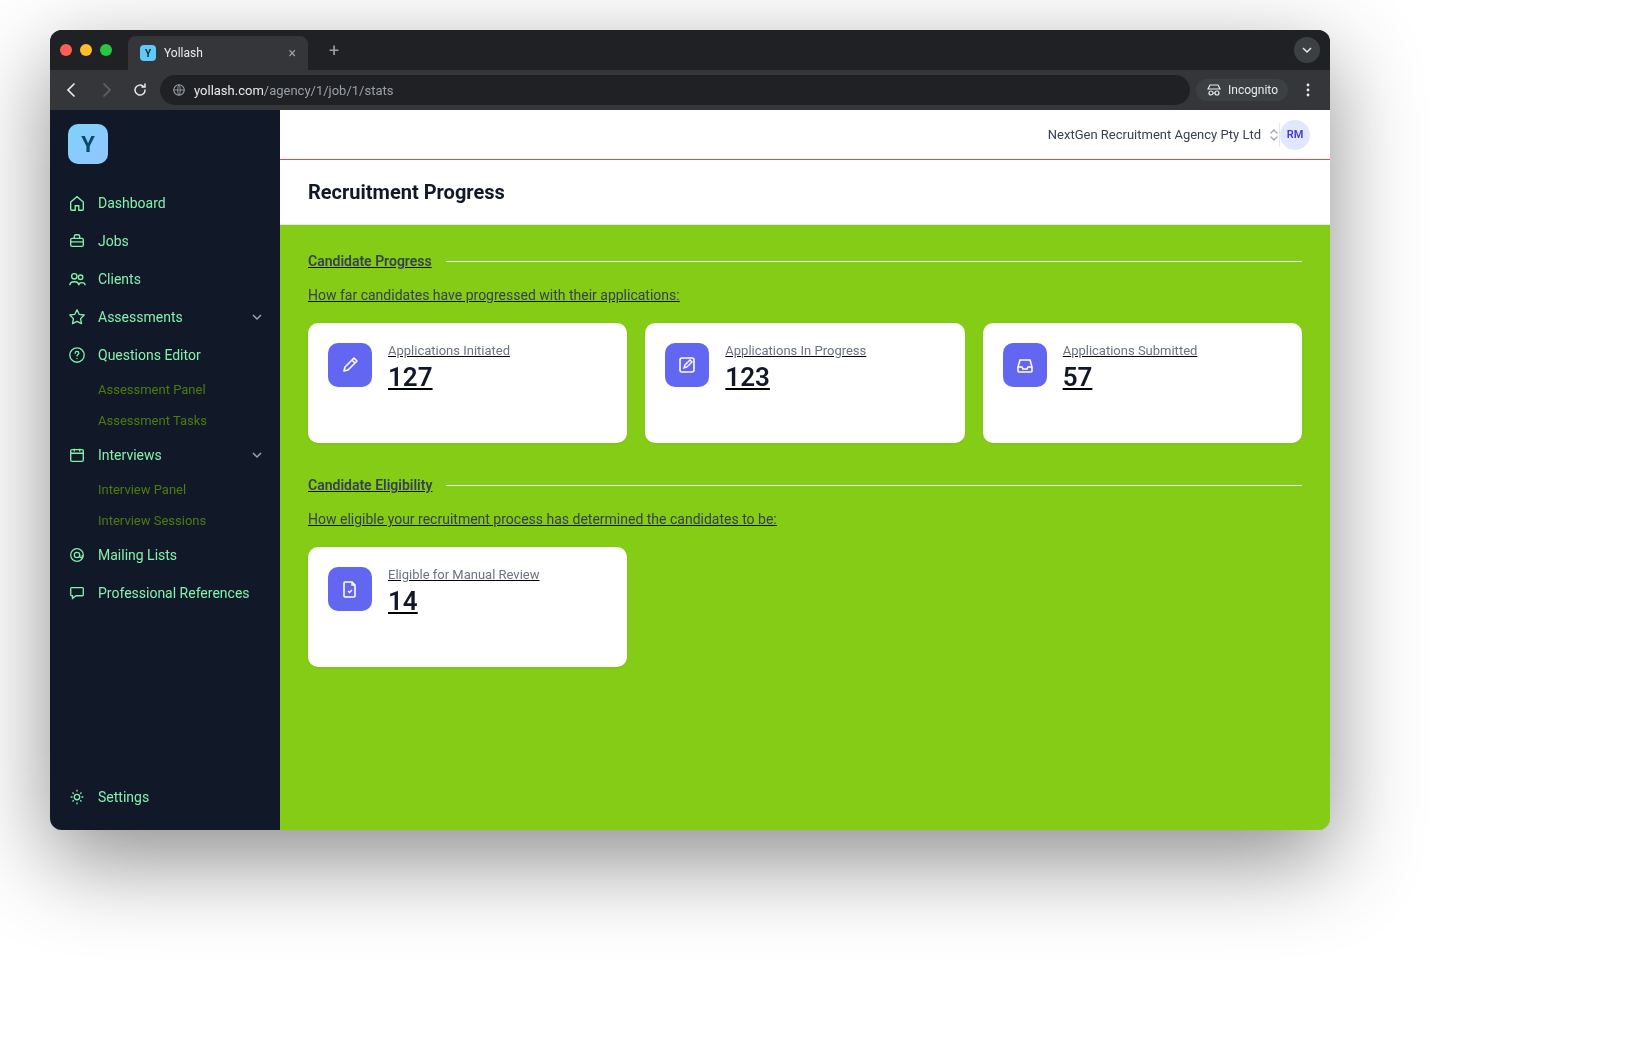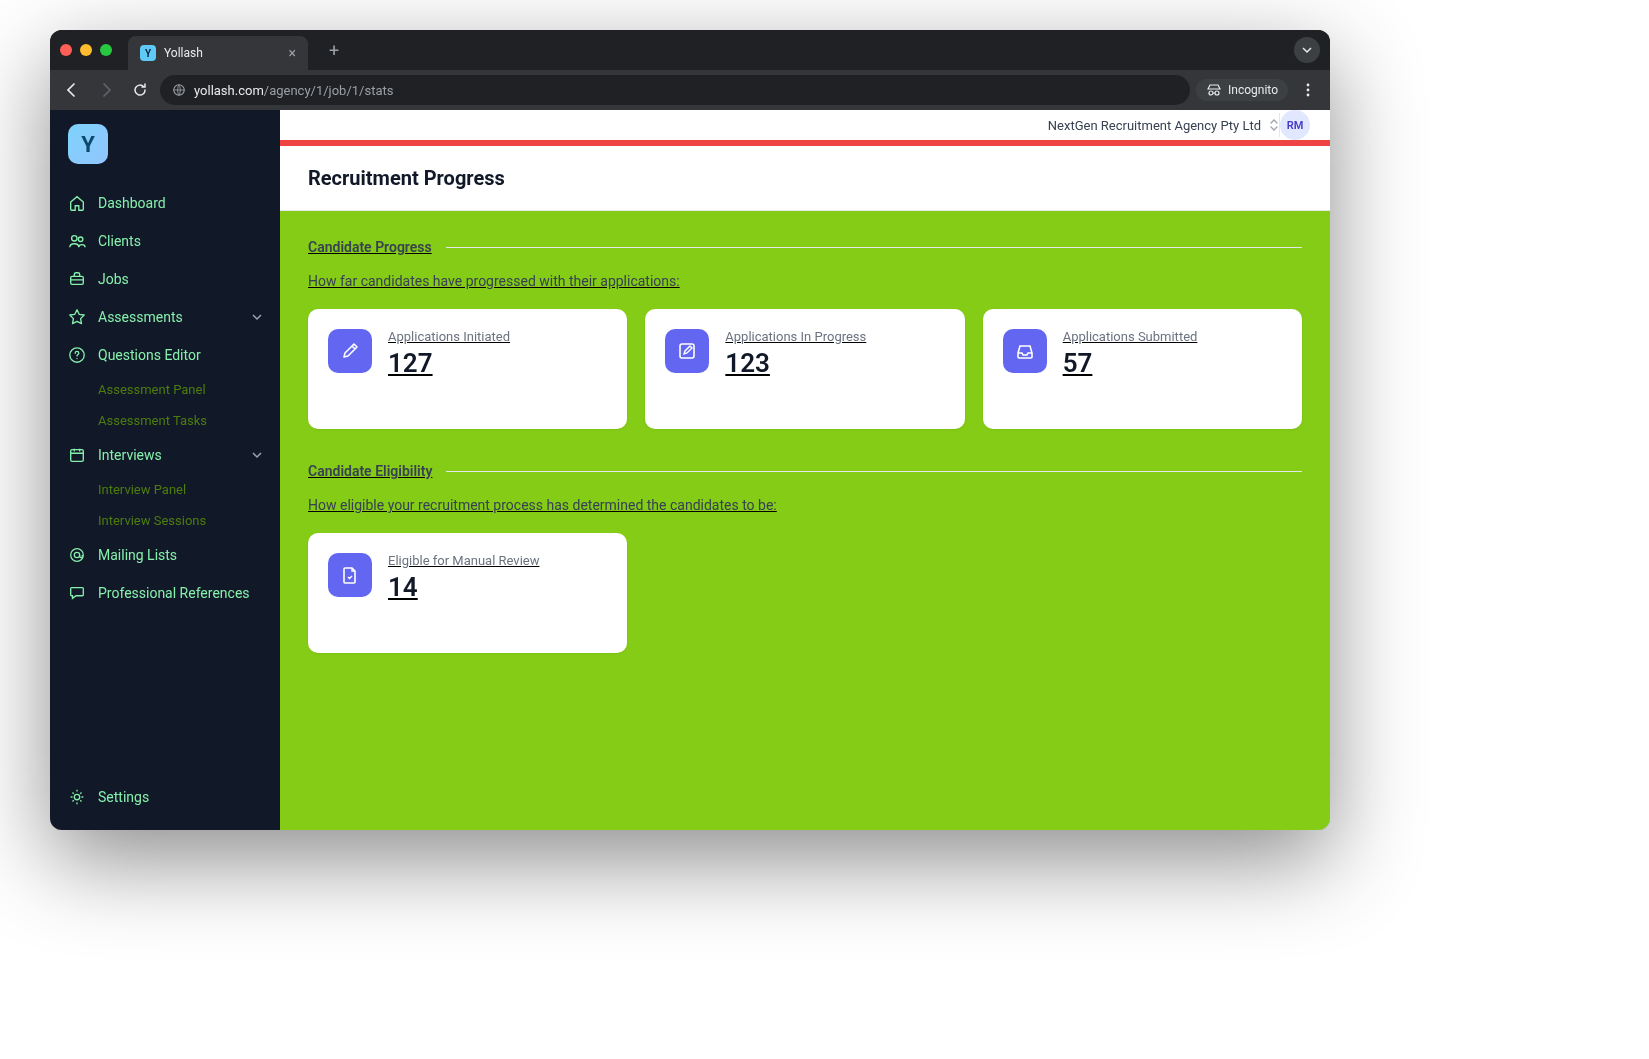--- a/index.html
+++ b/index.html
@@ -105,21 +105,21 @@
   .nav-item .chev { margin-left:auto; font-size:11px; color:#9ca3af;}
   .sub-item {
     padding:8px 18px 8px 48px; font-size:13px; color:#4d7c0f; cursor:pointer;
   }
   .sidebar-bottom { margin-top:auto; }
 
   .main {
     flex:1; display:flex;flex-direction:column; overflow:hidden;
   }
   .topbar {
-    height:36px; background:#fff; border-bottom:6px solid #ef4444;
+    height:50px; background:#fff; border-bottom:1px solid #ef4444;
     display:flex;align-items:center;justify-content:flex-end;padding:0 20px;
   }
   .agency-switch {
     display:flex;align-items:center;gap:8px;
     color:#374151;font-size:13px;cursor:pointer;
   }
   .agency-switch .sort-icon { color:#9ca3af;font-size:11px;display:flex;flex-direction:column;line-height:6px;}
   .divider-v { width:1px;height:24px;background:#e5e7eb;}
   .avatar {
     width:30px;height:30px;border-radius:50%;background:#e0e7ff;color:#4338ca;
@@ -235,36 +235,36 @@
             <svg width="18" height="18" viewBox="0 0 20 20">
                 <path d="M3 9l7-6 7 6v8a1 1 0 01-1 1h-4v-5H8v5H4a1 1 0 01-1-1V9z" stroke="currentColor" stroke-width="1.5" fill="none"></path>
               </svg>
           </span>
           <span>Dashboard</span>
         </div>
 
         <div class="nav-item">
           <span class="icon">
             <svg width="18" height="18" viewBox="0 0 20 20">
+                <rect x="3" y="7" width="14" height="9" rx="1.5" stroke="currentColor" stroke-width="1.5" fill="none"></rect>
+                <path d="M7 7V5a2 2 0 012-2h2a2 2 0 012 2v2M3 11h14" stroke="currentColor" stroke-width="1.5" fill="none"></path>
+              </svg>
+          </span>
+          <span>Jobs</span>
+        </div>
+
+        <div class="nav-item">
+          <span class="icon">
+            <svg width="18" height="18" viewBox="0 0 20 20">
                 <circle cx="7" cy="7" r="3" stroke="currentColor" stroke-width="1.5" fill="none"></circle>
                 <circle cx="14" cy="8" r="2.5" stroke="currentColor" stroke-width="1.5" fill="none"></circle>
                 <path d="M2 17c0-3 3-4 5-4s5 1 5 4M12 17c0-2 2-3 3.5-3s3.5 1 3.5 3" stroke="currentColor" stroke-width="1.5" fill="none"></path>
               </svg>
           </span>
           <span>Clients</span>
-        </div>
-
-        <div class="nav-item">
-          <span class="icon">
-            <svg width="18" height="18" viewBox="0 0 20 20">
-                <rect x="3" y="7" width="14" height="9" rx="1.5" stroke="currentColor" stroke-width="1.5" fill="none"></rect>
-                <path d="M7 7V5a2 2 0 012-2h2a2 2 0 012 2v2M3 11h14" stroke="currentColor" stroke-width="1.5" fill="none"></path>
-              </svg>
-          </span>
-          <span>Jobs</span>
         </div>
 
         <div class="nav-item">
           <span class="icon">
             <svg width="18" height="18" viewBox="0 0 20 20">
                 <path d="M10 2l2.4 5 5.6.8-4 4 1 5.6L10 14.8 5 17.4l1-5.6-4-4 5.6-.8L10 2z" stroke="currentColor" stroke-width="1.5" fill="none" stroke-linejoin="round"></path>
               </svg>
           </span>
           <span>Assessments</span>
           <span class="chev">

